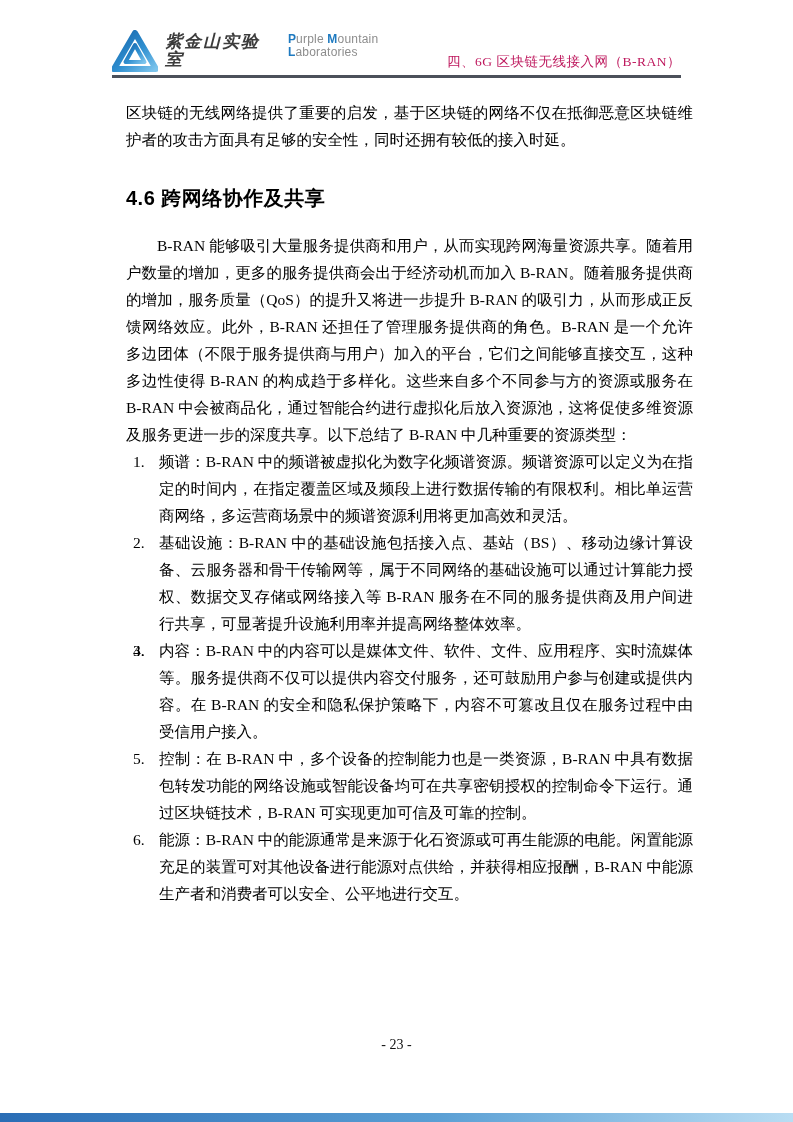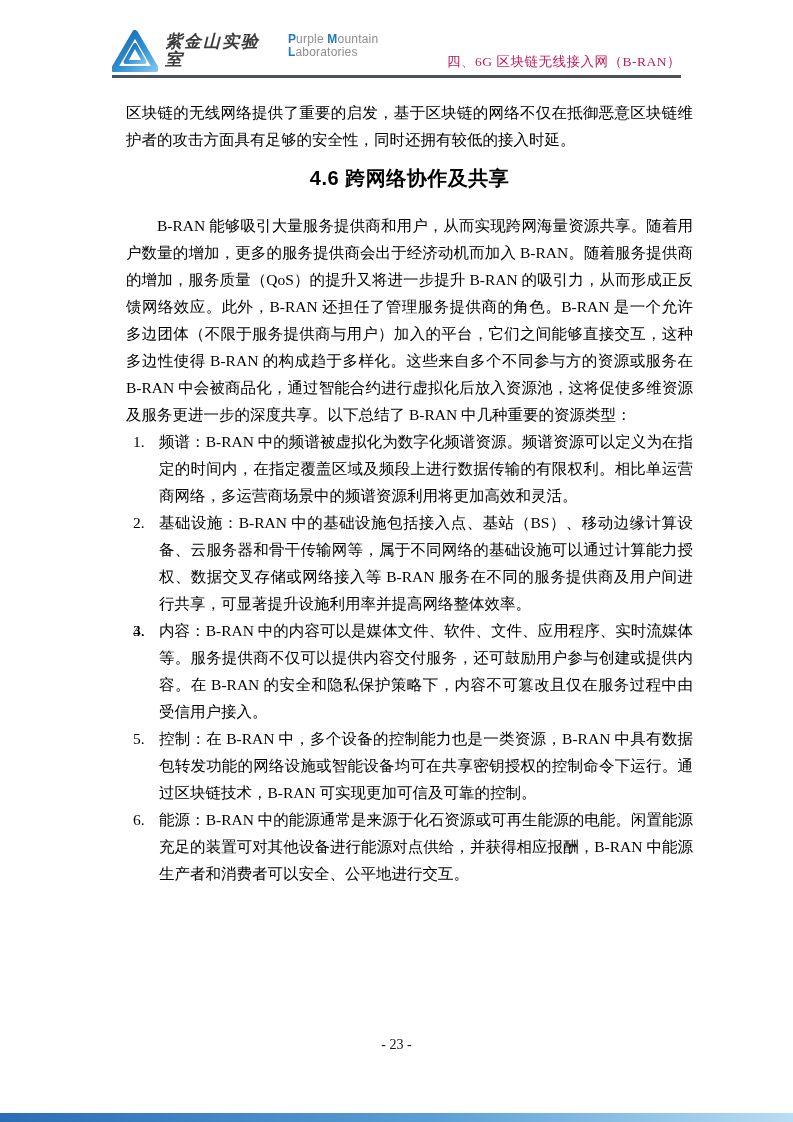--- a/index.html
+++ b/index.html
@@ -40,22 +40,22 @@
 
   
   .content {
     position:absolute; top:99px; left:126px; width:567px;
     font-size:15.5px; line-height:27px; text-align:justify;
   }
   .intro-para { }
   .section-heading {
     font-family:"Liberation Sans","DejaVu Sans",sans-serif;
     font-size:20px; font-weight:700; color:#000;
-    margin-top:12px; margin-bottom:20px;
-    text-align:center; letter-spacing:0.5px;
+    margin-top:32px; margin-bottom:20px;
+    text-align:left; letter-spacing:0.5px;
   }
   .body-para { text-indent:31px; }
   .resource-list { margin-top:0; }
   .list-item { position:relative; padding-left:33px; }
   .list-num { position:absolute; left:7px; top:0; }
 
   
   .page-footer {
     position:absolute; top:1021px; left:0; width:100%;
     text-align:center; font-size:14px; color:#111;margin-top:16px;

